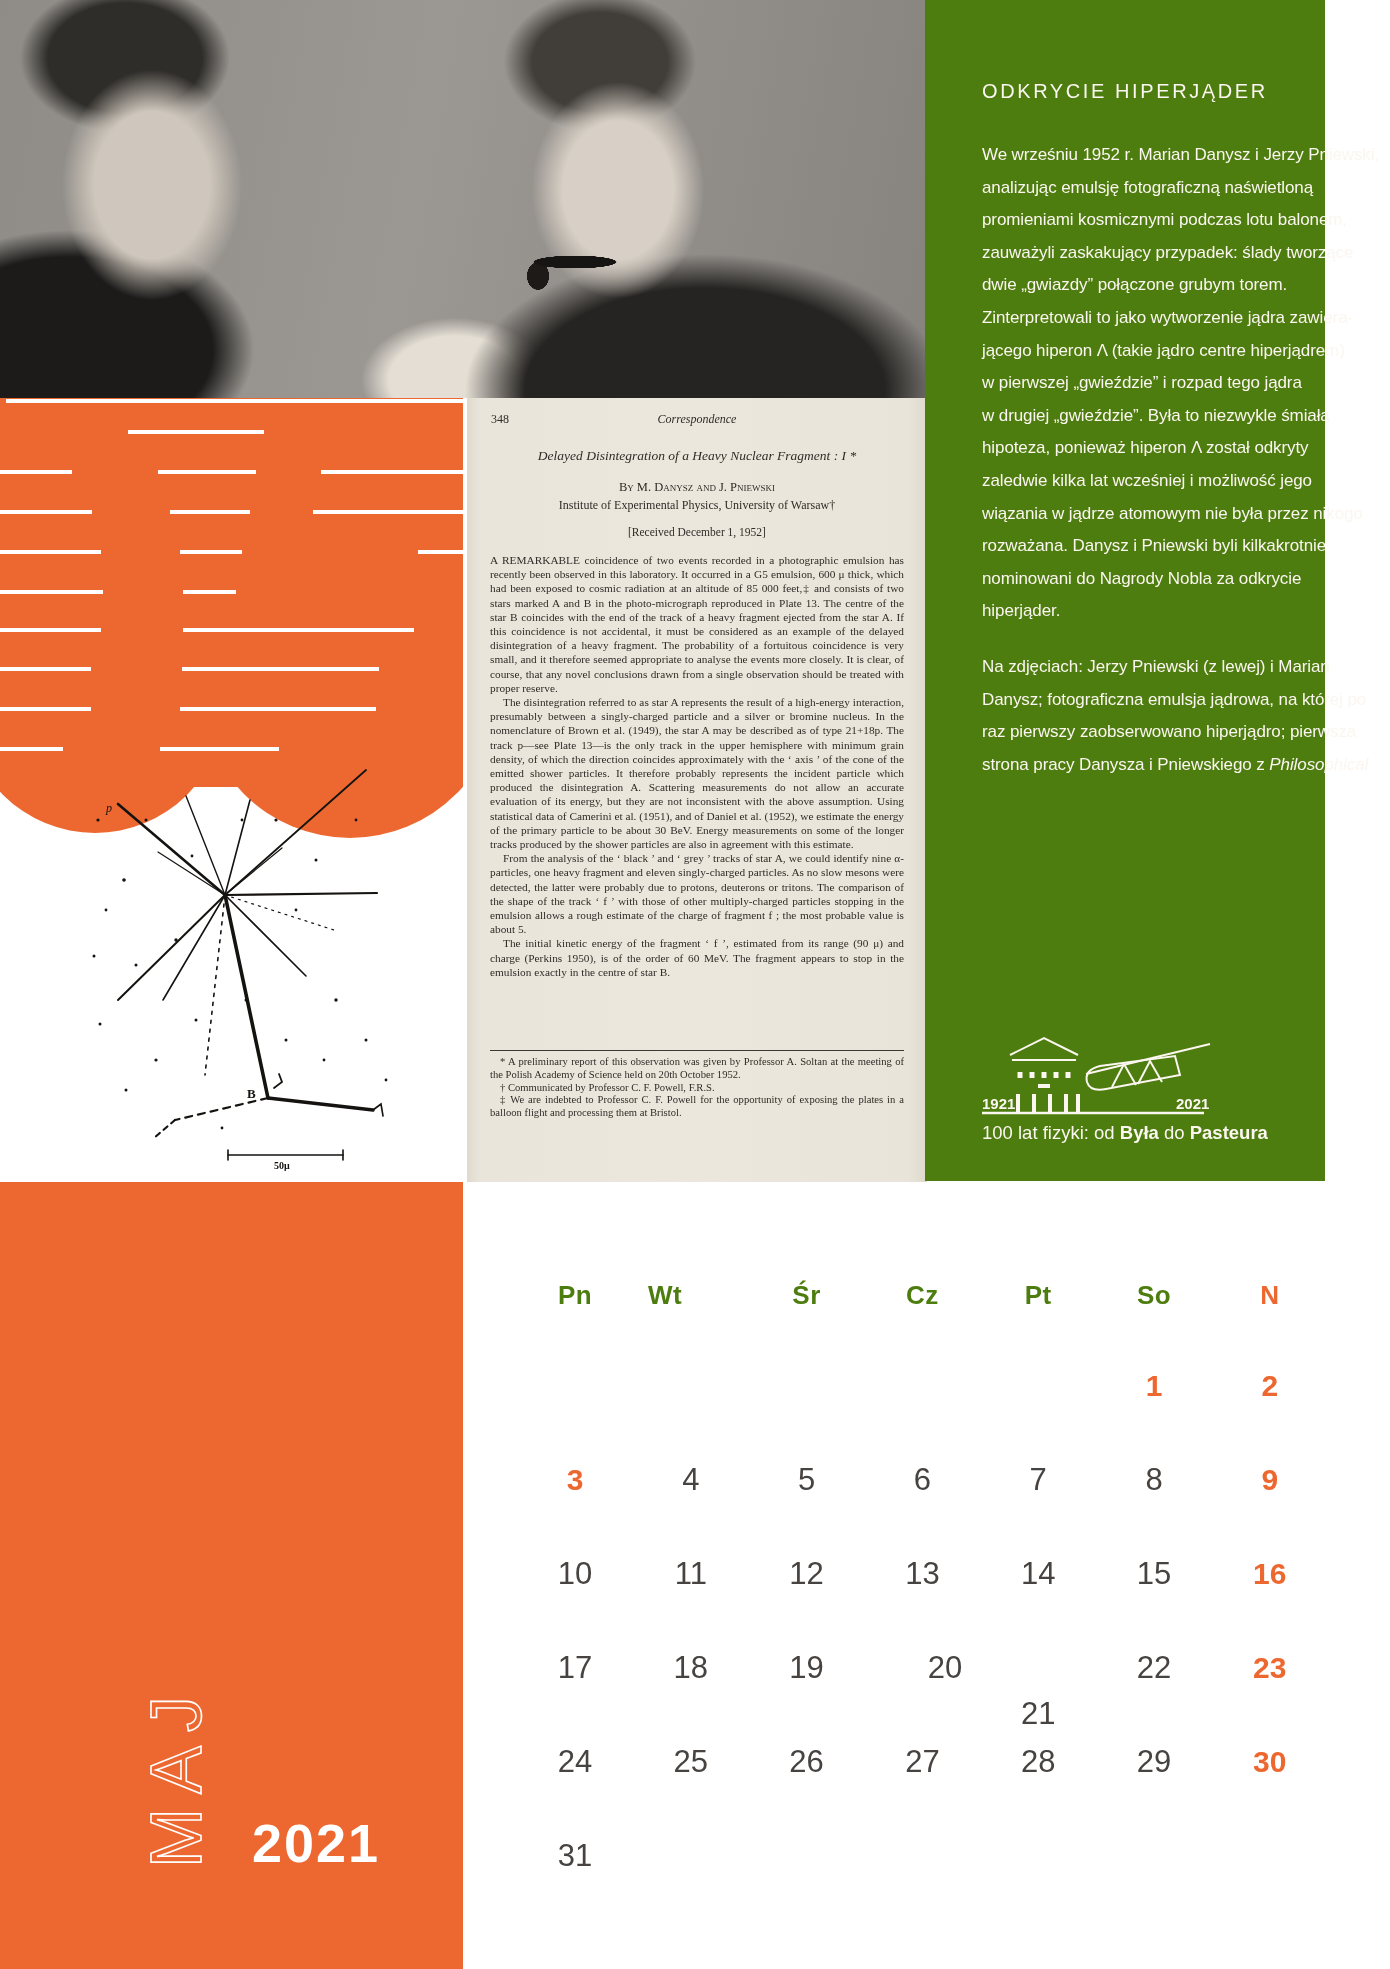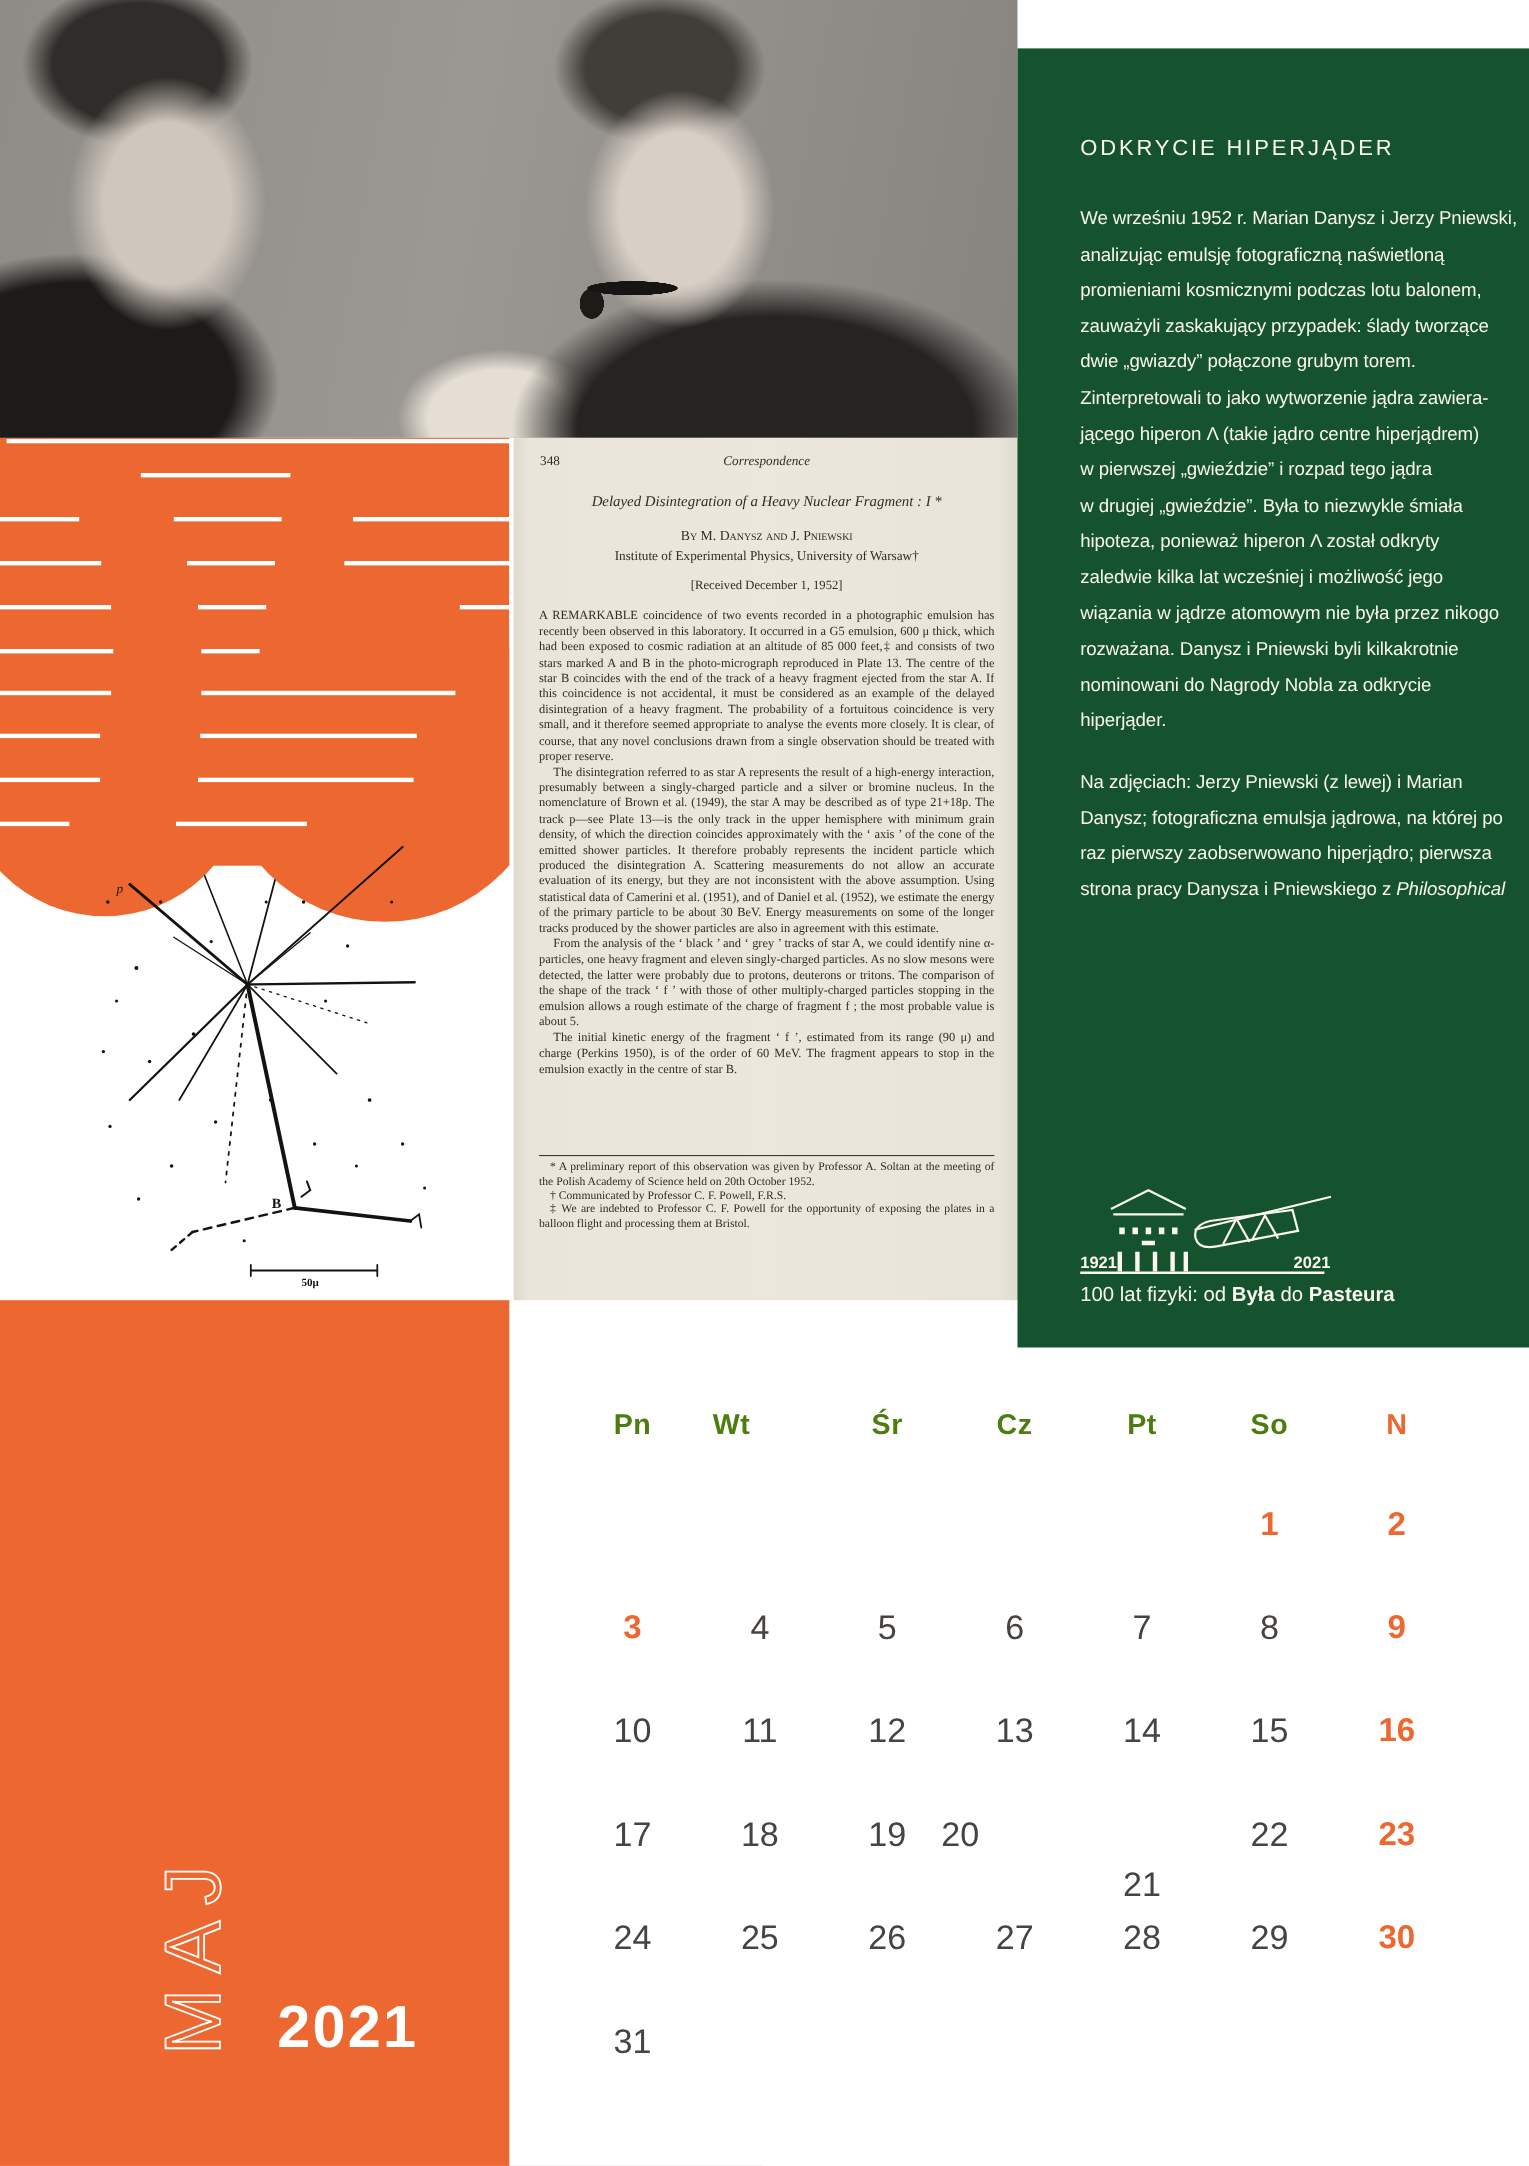--- a/index.html
+++ b/index.html
@@ -44,22 +44,22 @@
   .jrec{margin:13px 24px 0;text-align:center;font-size:11.5px;}
   .jbody{margin:15px 23px 0;height:492px;overflow:hidden;font-size:11.3px;line-height:14.2px;
          text-align:justify;}
   .jbody p{margin:0;text-indent:13px;}
   .jbody p.first{text-indent:0;}
   .jrule{margin:5px 23px 0;border:0;border-top:1.2px solid #3b3835;}
   .jfoot{margin:5px 23px 0;font-size:10.6px;line-height:12.8px;text-align:justify;}
   .jfoot p{margin:0;text-indent:10px;}
 
   
-  .panel{position:absolute;left:925px;top:0;width:465px;height:1181px;background:#14532d;
-         color:#FBF6EF;margin-top:44px;}
+  .panel{position:absolute;left:925px;top:0;width:400px;height:1181px;background:#4d7c0f;
+         color:#FBF6EF;}
   .ptitle{position:absolute;left:57px;top:80px;font-size:20px;letter-spacing:2.6px;
           white-space:nowrap;font-weight:400;}
   .pbody{position:absolute;left:57px;top:139px;}
   .pbody .sline{height:32.6px;line-height:32.6px;font-size:17px;letter-spacing:-0.1px;
                 white-space:nowrap;}
   .pcap{position:absolute;left:57px;top:651px;}
   .pcap .sline{height:32.6px;line-height:32.6px;font-size:17px;letter-spacing:-0.1px;
                white-space:nowrap;}
   .it{font-style:italic;}
   .bd{font-weight:bold;}
@@ -288,21 +288,21 @@
       <div class="dcell" style="left: 575px; top: 1574px;">10</div>
       <div class="dcell" style="left: 690.8px; top: 1574px;">11</div>
       <div class="dcell" style="left: 806.6px; top: 1574px;">12</div>
       <div class="dcell" style="left: 922.4px; top: 1574px;">13</div>
       <div class="dcell" style="left: 1038.2px; top: 1574px;">14</div>
       <div class="dcell" style="left: 1154px; top: 1574px;">15</div>
       <div class="dcell accent" style="left: 1269.8px; top: 1574px;">16</div>
       <div class="dcell" style="left: 575px; top: 1668px;">17</div>
       <div class="dcell" style="left: 690.8px; top: 1668px;">18</div>
       <div class="dcell" style="left: 806.6px; top: 1668px;">19</div>
-      <div class="dcell" style="left: 873px; top: 1668px;">20</div>
+      <div class="dcell" style="left: 945px; top: 1668px;">20</div>
       <div class="dcell" style="left: 1038.2px; top: 1714px;">21</div>
       <div class="dcell" style="left: 1154px; top: 1668px;">22</div>
       <div class="dcell accent" style="left: 1269.8px; top: 1668px;">23</div>
       <div class="dcell" style="left: 575px; top: 1762px;">24</div>
       <div class="dcell" style="left: 690.8px; top: 1762px;">25</div>
       <div class="dcell" style="left: 806.6px; top: 1762px;">26</div>
       <div class="dcell" style="left: 922.4px; top: 1762px;">27</div>
       <div class="dcell" style="left: 1038.2px; top: 1762px;">28</div>
       <div class="dcell" style="left: 1154px; top: 1762px;">29</div>
       <div class="dcell accent" style="left: 1269.8px; top: 1762px;">30</div>

